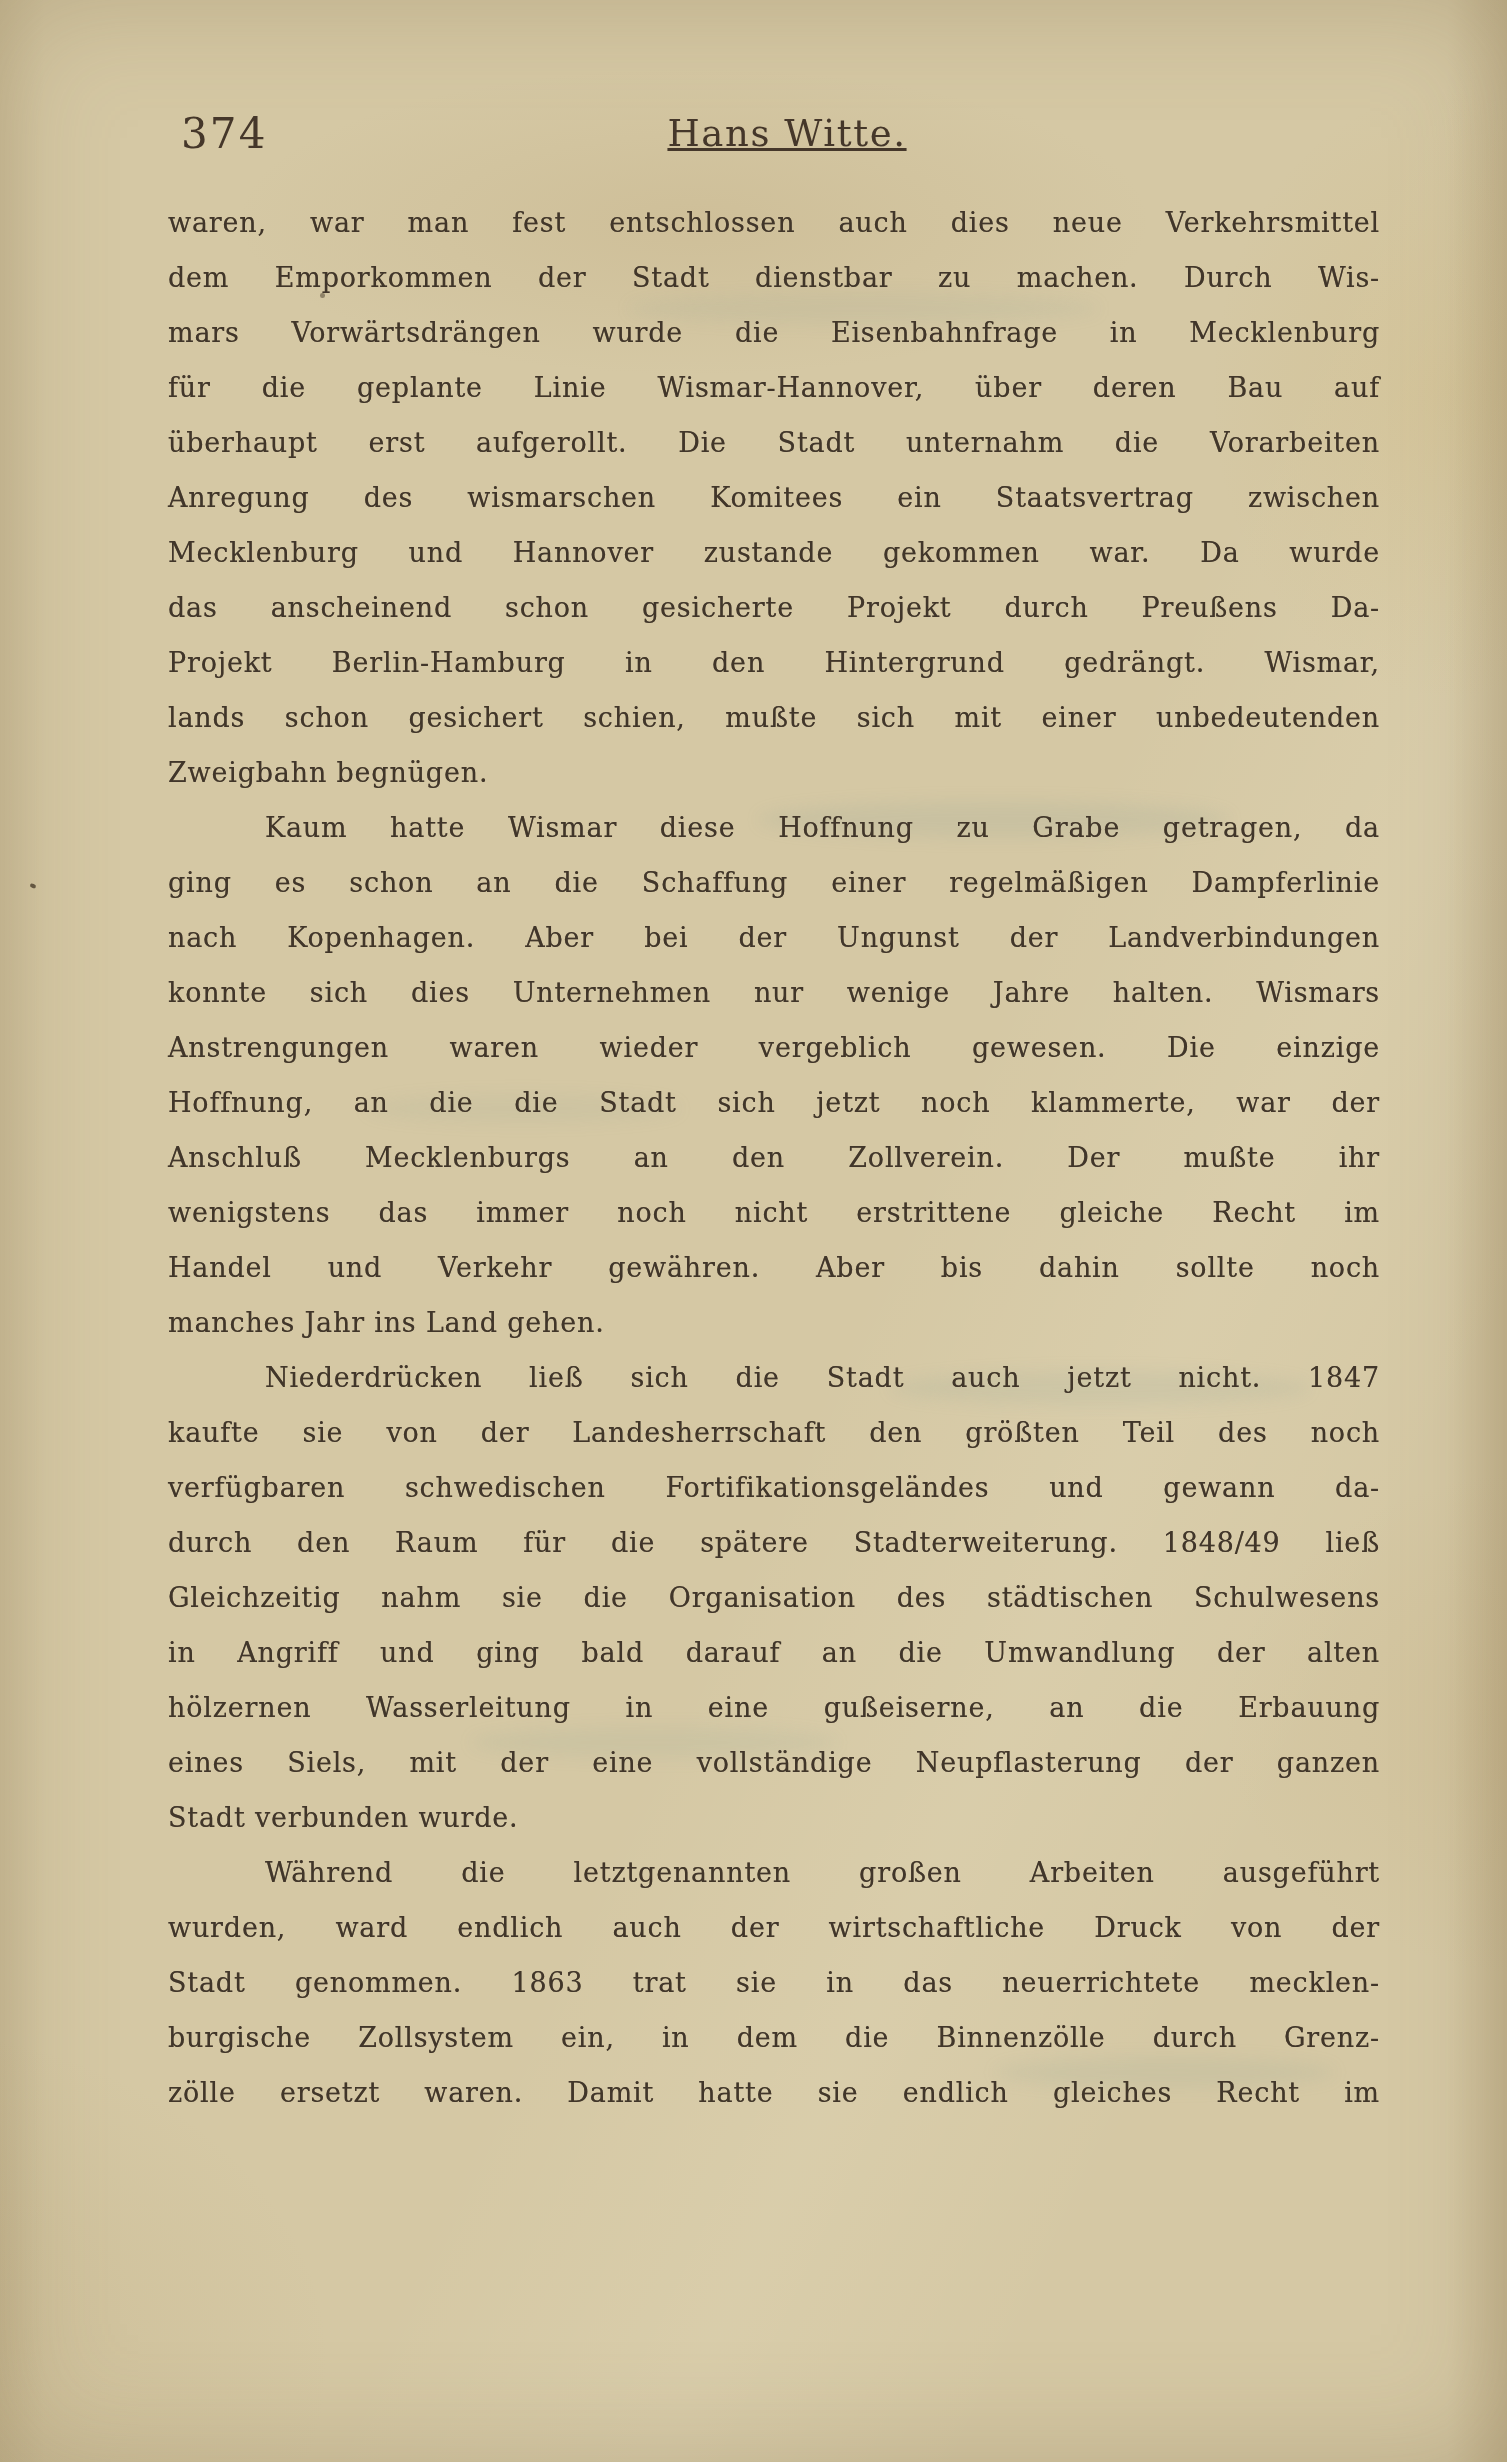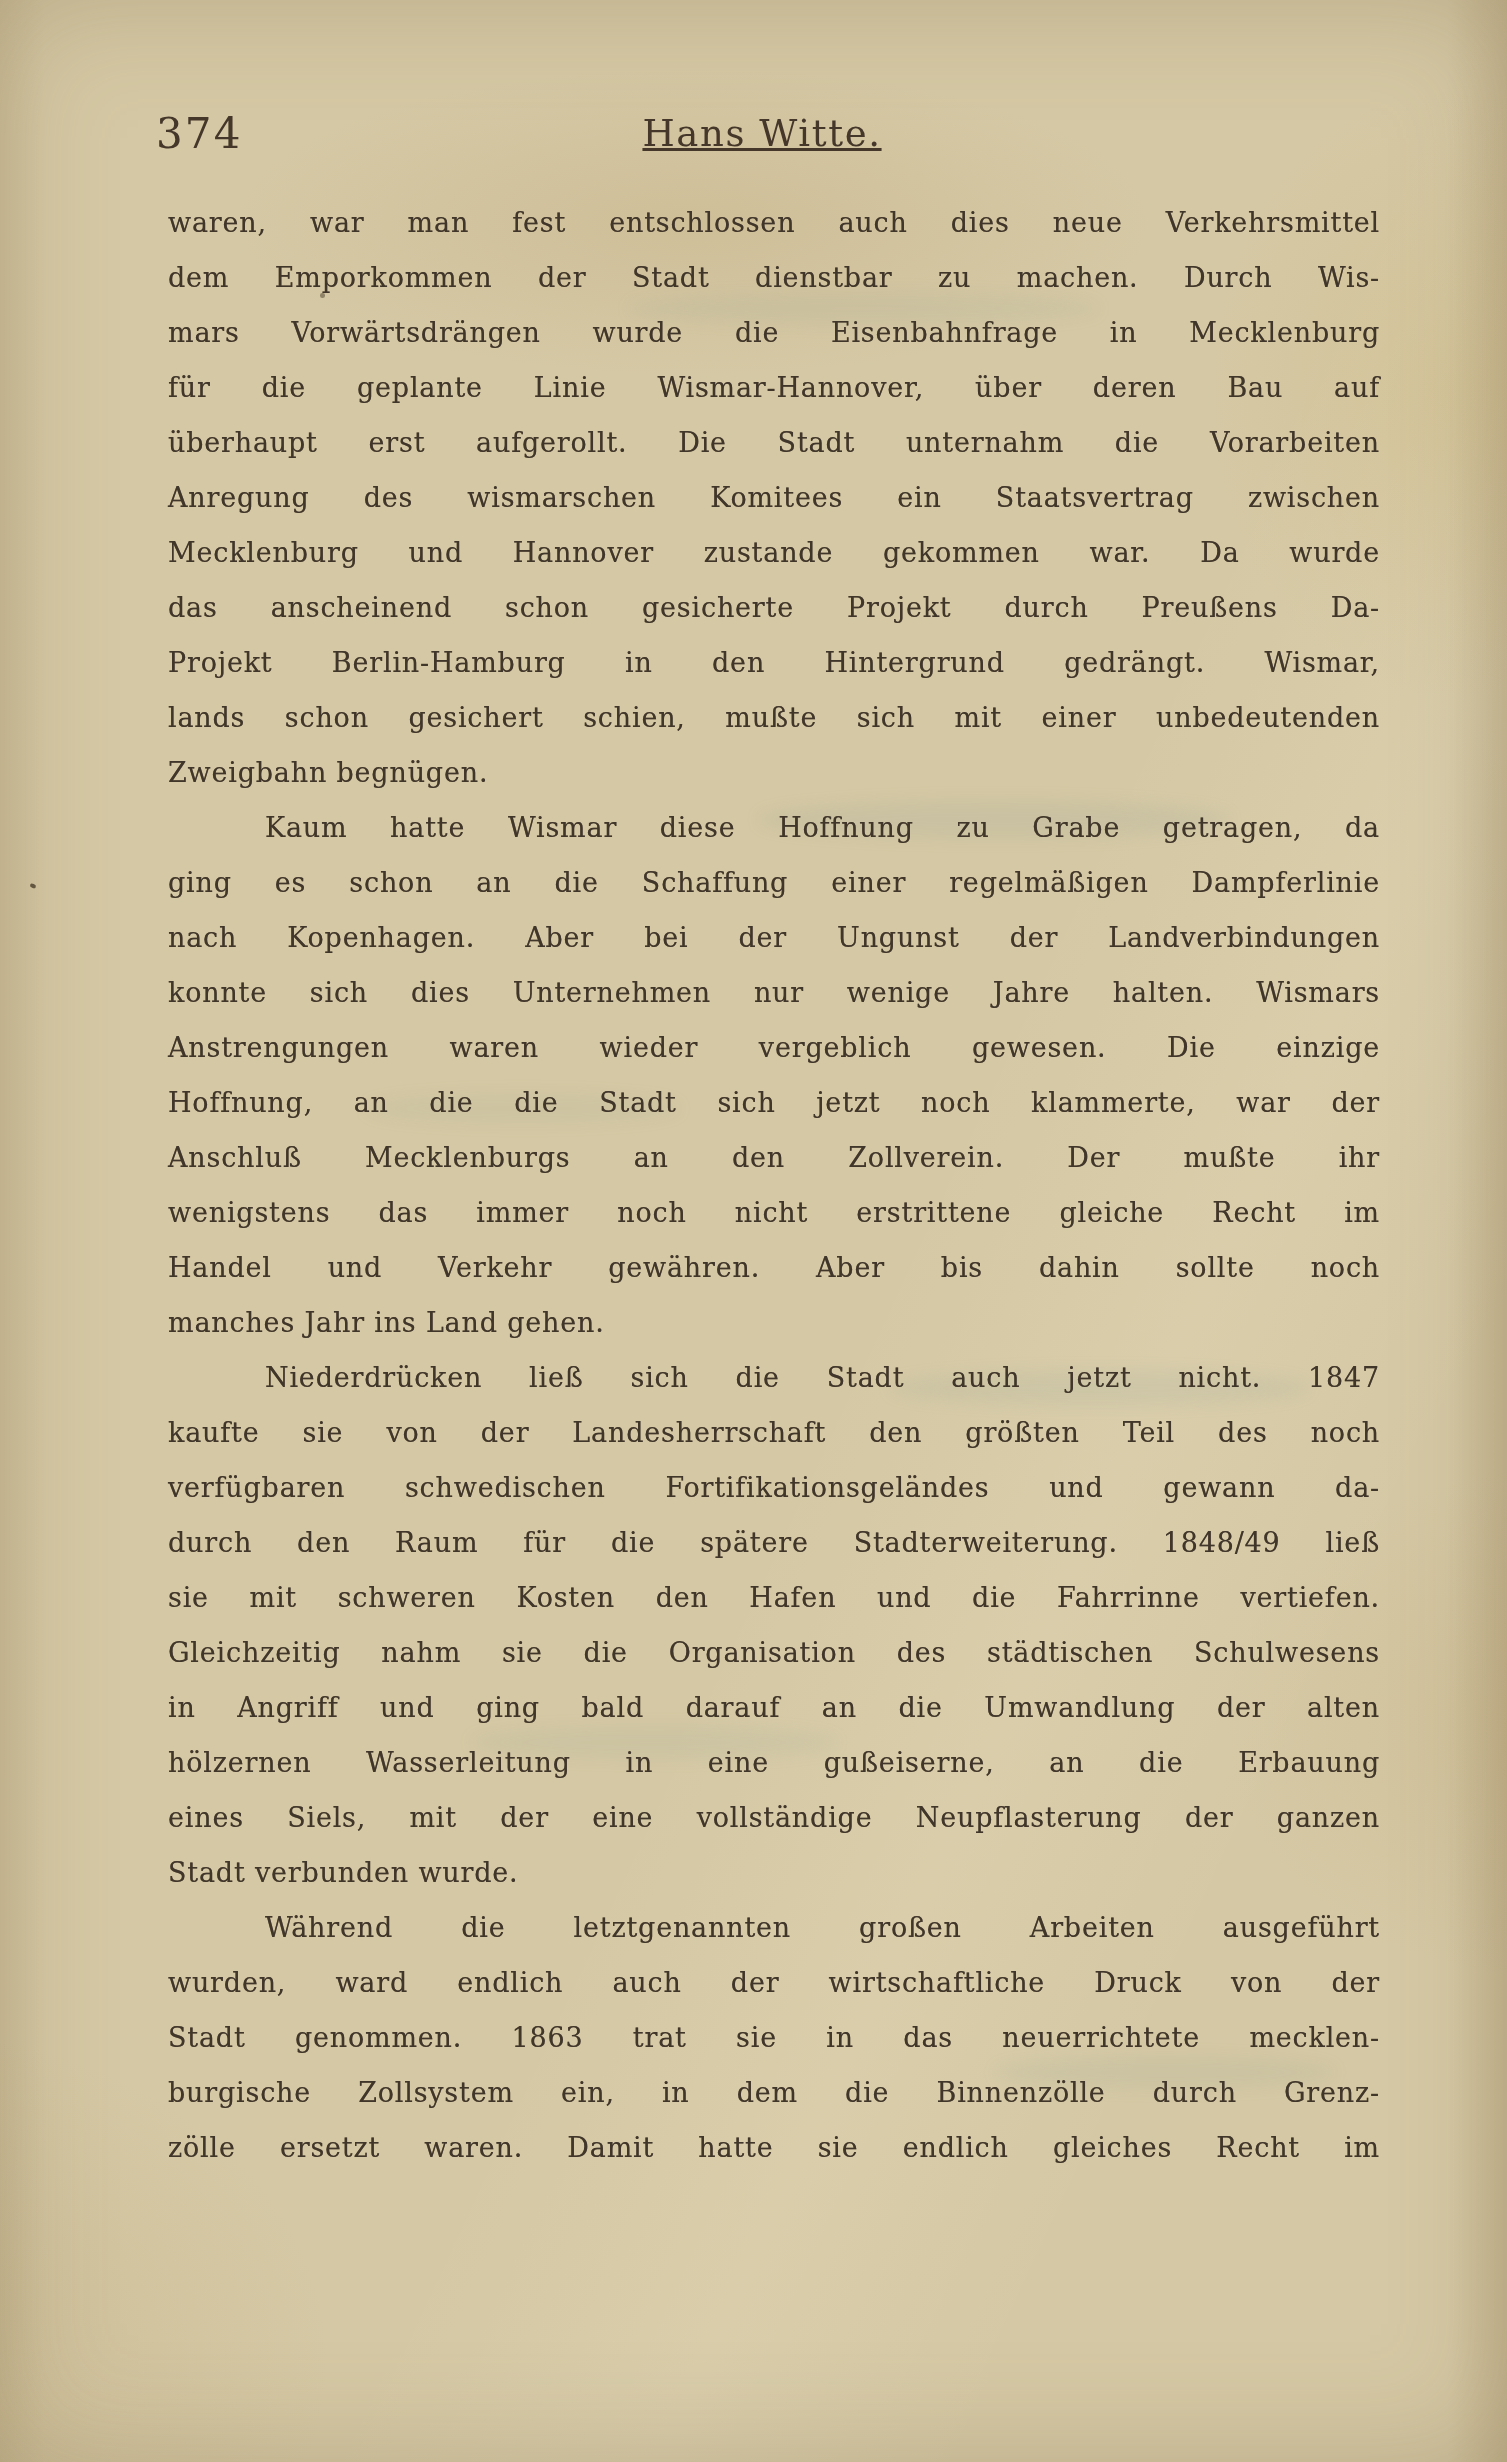--- a/index.html
+++ b/index.html
@@ -42,21 +42,21 @@
     position: absolute;
     border-radius: 50%;
     background: #4a3d2c;
     opacity: 0.8;
   }
   .s1 { left: 30px;  top: 884px; width: 6.3px; height: 3.7px; transform: rotate(25deg); }
   .s2 { left: 320px; top: 293px;  width: 4.7px;  height: 4.7px; opacity: 0.5; }
 
   .running-header {
     position: absolute;
-    left: 156px;
+    left: 181px;
     top: 109px;
     width: 1212px;
     height: 50px;
   }
   .page-number {
     position: absolute;
     left: 0;
     top: 0;
     font-size: 42px;
     letter-spacing: 2.1px;
@@ -136,21 +136,20 @@
         <div class="line">Anschluß Mecklenburgs an den Zollverein. Der mußte ihr</div>
         <div class="line">wenigstens das immer noch nicht erstrittene gleiche Recht im</div>
         <div class="line">Handel und Verkehr gewähren. Aber bis dahin sollte noch</div>
         <div class="line last">manches Jahr ins Land gehen.</div>
       </div>
       <div>
         <div class="line indent">Niederdrücken ließ sich die Stadt auch jetzt nicht. 1847</div>
         <div class="line">kaufte sie von der Landesherrschaft den größten Teil des noch</div>
         <div class="line">verfügbaren schwedischen Fortifikationsgeländes und gewann da-</div>
         <div class="line">durch den Raum für die spätere Stadterweiterung. 1848/49 ließ</div>
-        <div class="line">sie mit schweren Kosten den Hafen und die Fahrrinne vertiefen.</div>
         <div class="line">Gleichzeitig nahm sie die Organisation des städtischen Schulwesens</div>
         <div class="line">in Angriff und ging bald darauf an die Umwandlung der alten</div>
         <div class="line">hölzernen Wasserleitung in eine gußeiserne, an die Erbauung</div>
         <div class="line">eines Siels, mit der eine vollständige Neupflasterung der ganzen</div>
         <div class="line last">Stadt verbunden wurde.</div>
       </div>
       <div>
         <div class="line indent">Während die letztgenannten großen Arbeiten ausgeführt</div>
         <div class="line">wurden, ward endlich auch der wirtschaftliche Druck von der</div>
         <div class="line">Stadt genommen. 1863 trat sie in das neuerrichtete mecklen-</div>

